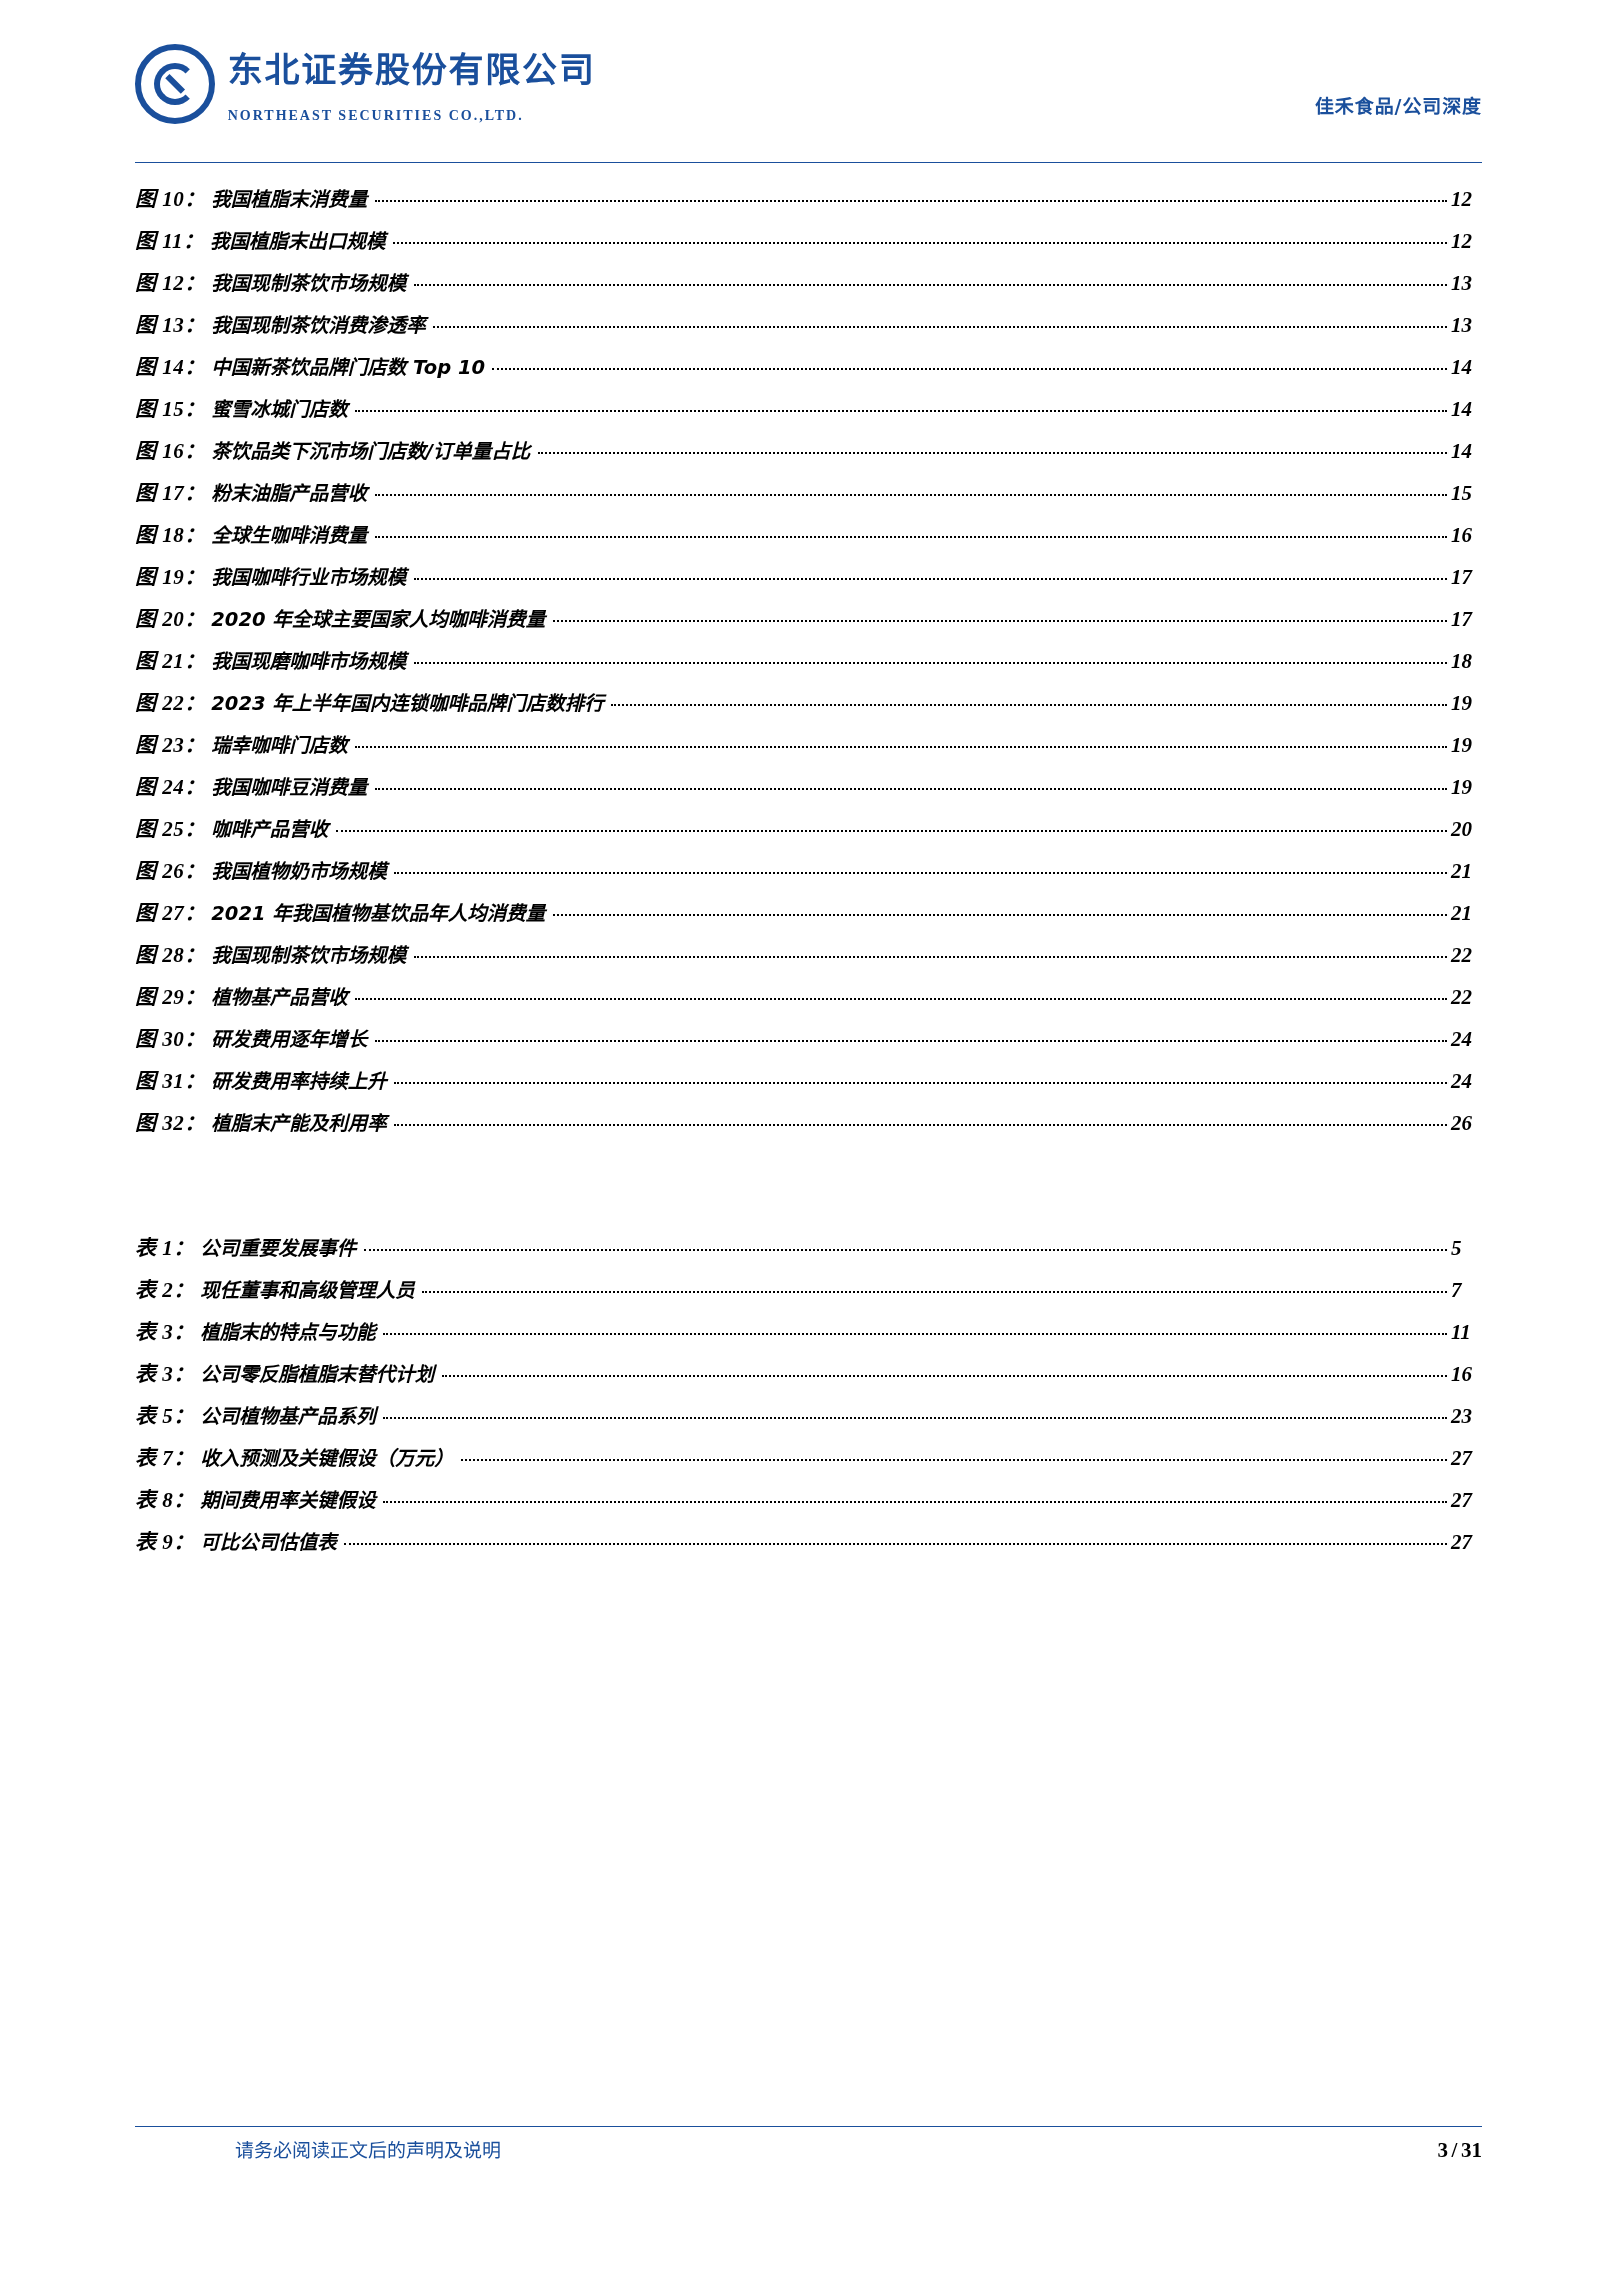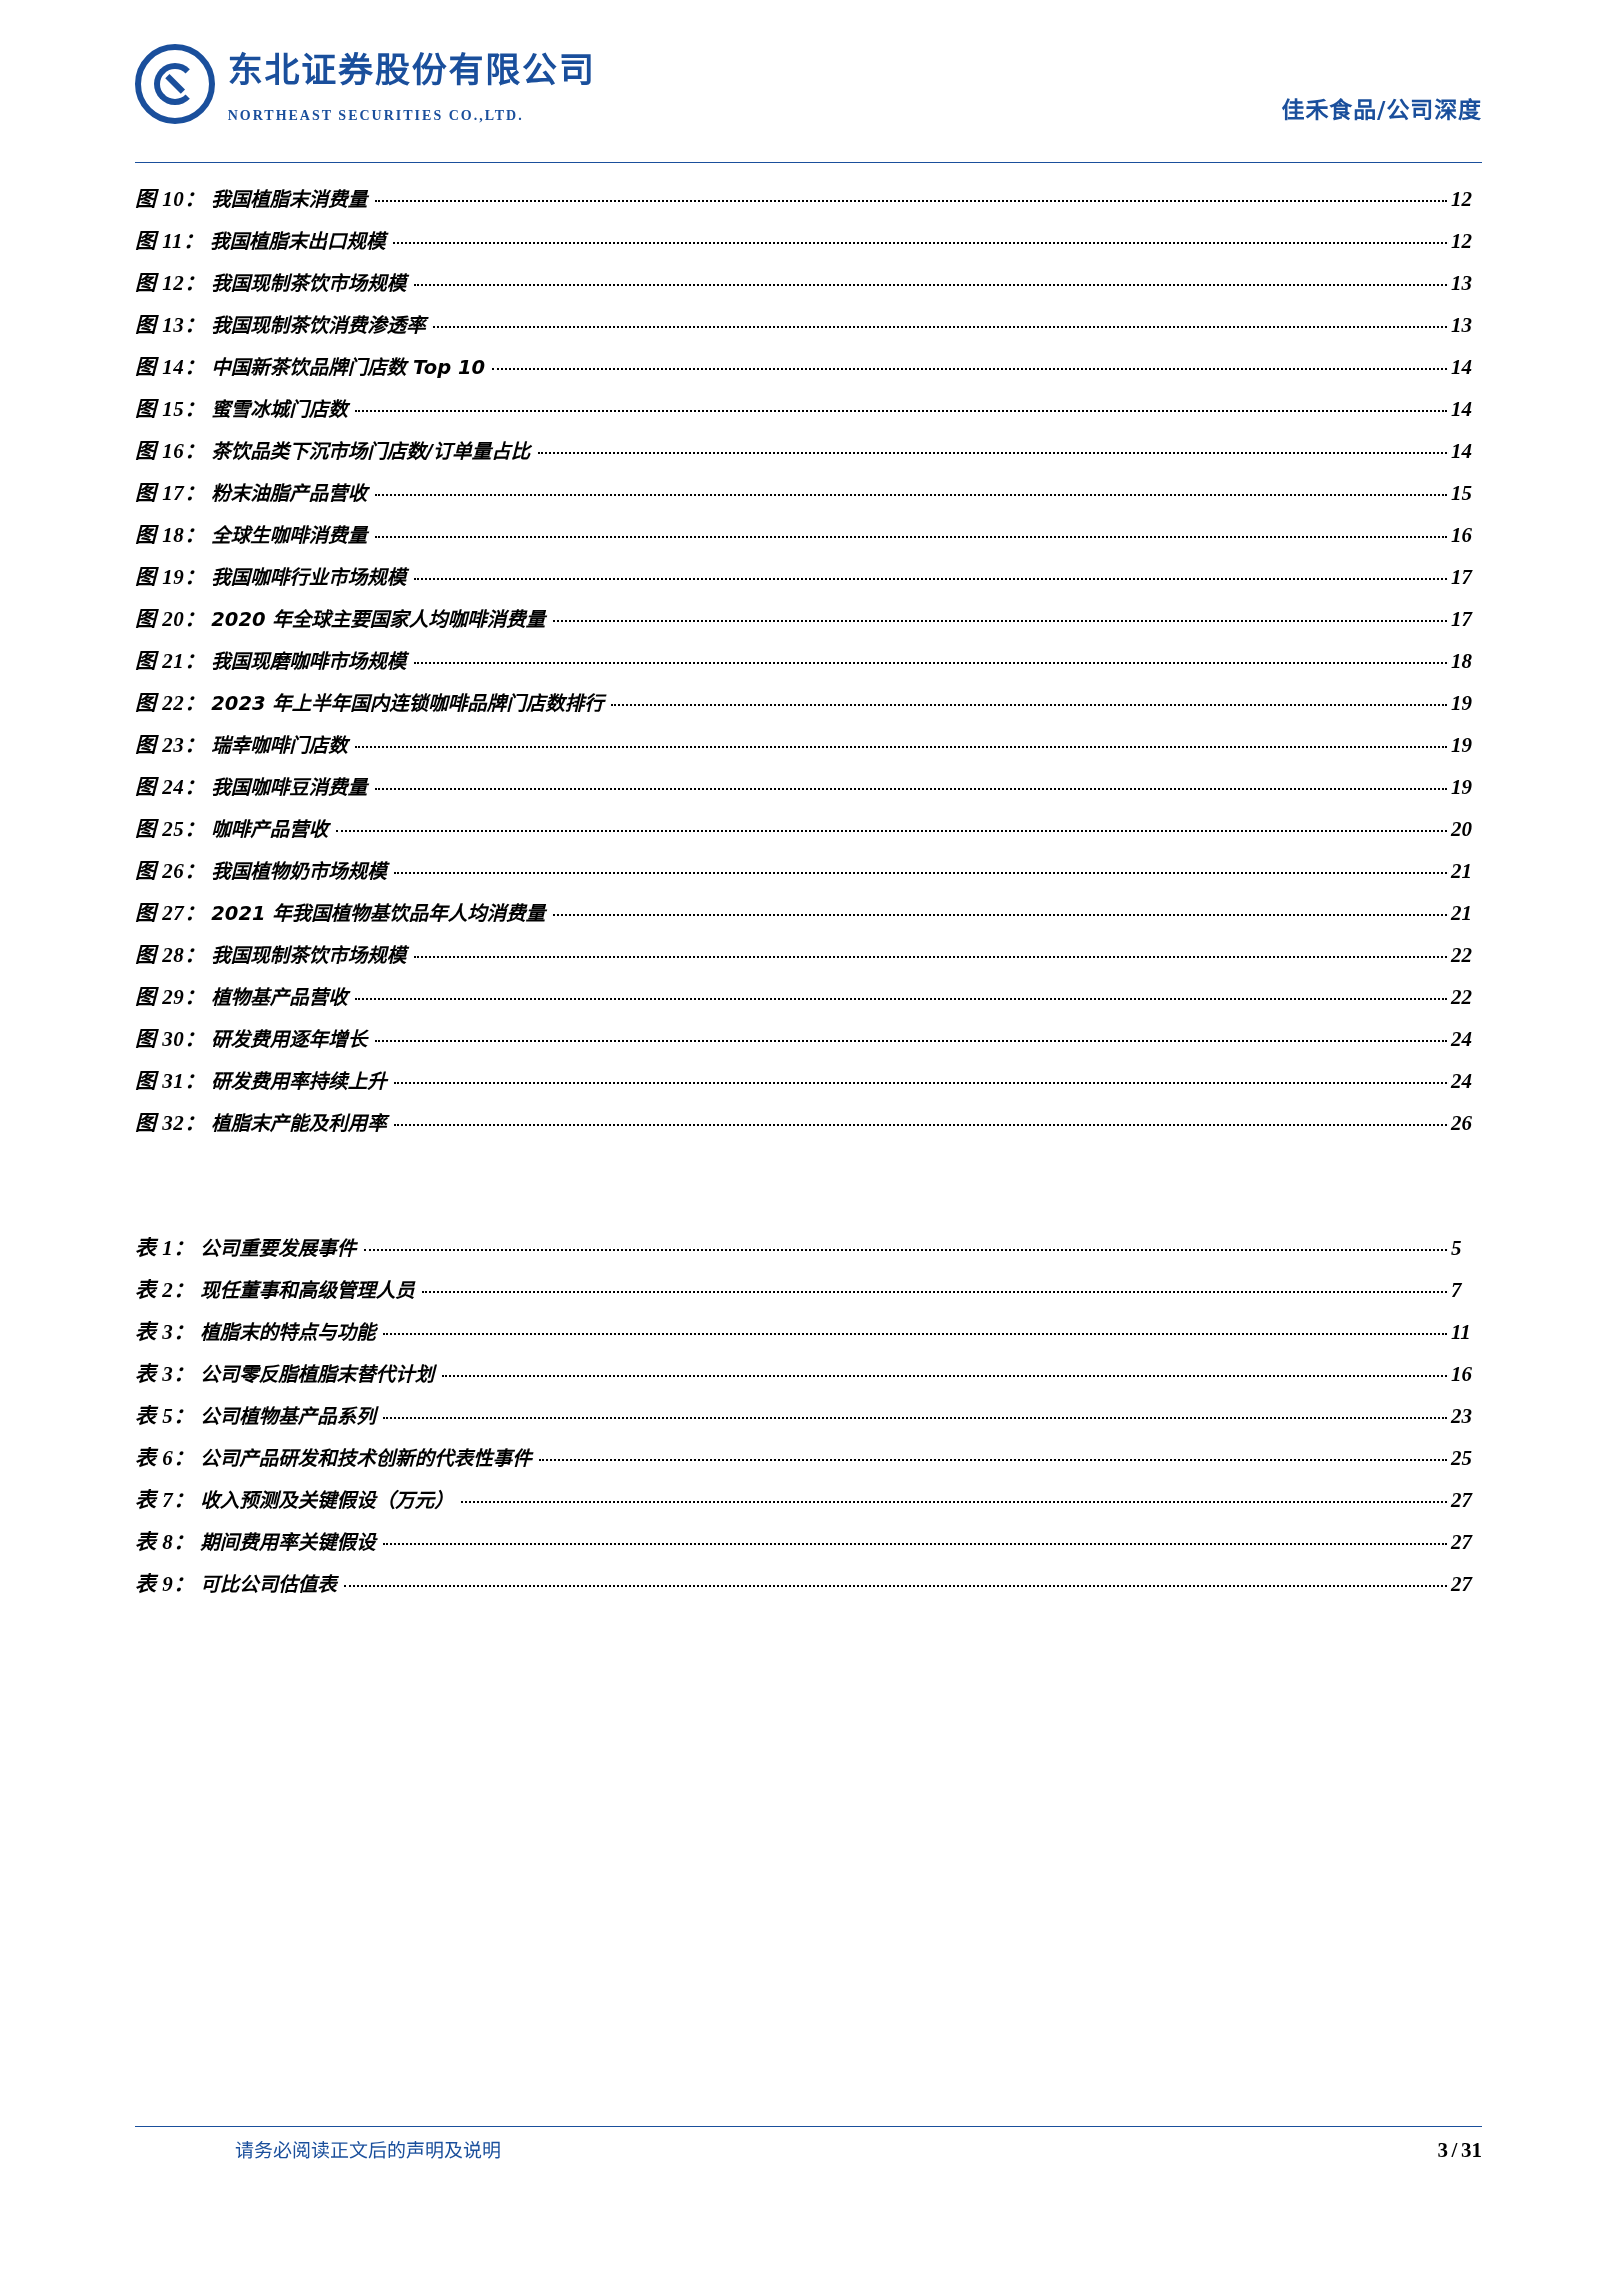--- a/index.html
+++ b/index.html
@@ -85,21 +85,21 @@
     font-weight: bold;
     color: #1a4f9c;
     letter-spacing: 2px;
     margin-top: 15px;
   }
   .header-right {
     position: absolute;
     right: 0;
     top: 47px;
     font-family: "DejaVu Sans", sans-serif;
-    font-size: 23px;
+    font-size: 19px;
     font-weight: bold;
     color: #1a4f9c;
     letter-spacing: 0.9px;
   }
   .header-rule {
     position: absolute;
     left: 135px;
     top: 162px;
     width: 1347px;
     height: 0;
@@ -376,26 +376,20 @@
       <span class="toc-dots"></span>
       <span class="toc-page">16</span>
     </div>
     <div class="toc-row">
       <span class="toc-label">表 5：</span>
       <span class="toc-title">公司植物基产品系列</span>
       <span class="toc-dots"></span>
       <span class="toc-page">23</span>
     </div>
     <div class="toc-row">
-      <span class="toc-label">表 6：</span>
-      <span class="toc-title">公司产品研发和技术创新的代表性事件</span>
-      <span class="toc-dots"></span>
-      <span class="toc-page">25</span>
-    </div>
-    <div class="toc-row">
       <span class="toc-label">表 7：</span>
       <span class="toc-title">收入预测及关键假设（万元）</span>
       <span class="toc-dots"></span>
       <span class="toc-page">27</span>
     </div>
     <div class="toc-row">
       <span class="toc-label">表 8：</span>
       <span class="toc-title">期间费用率关键假设</span>
       <span class="toc-dots"></span>
       <span class="toc-page">27</span>

